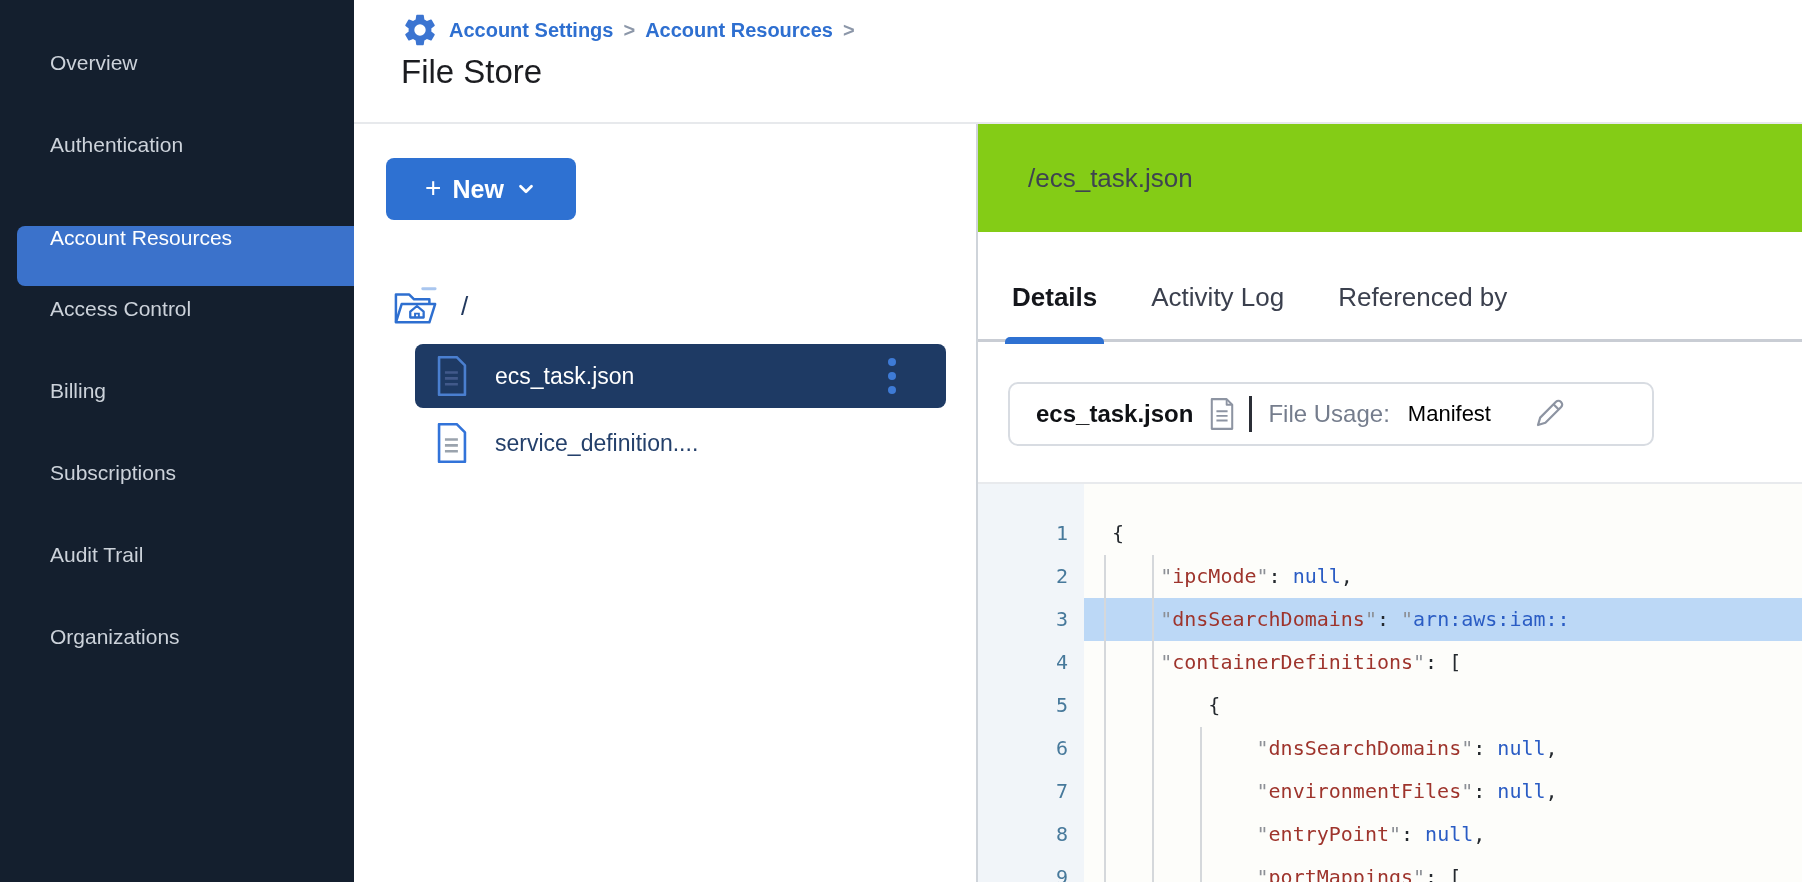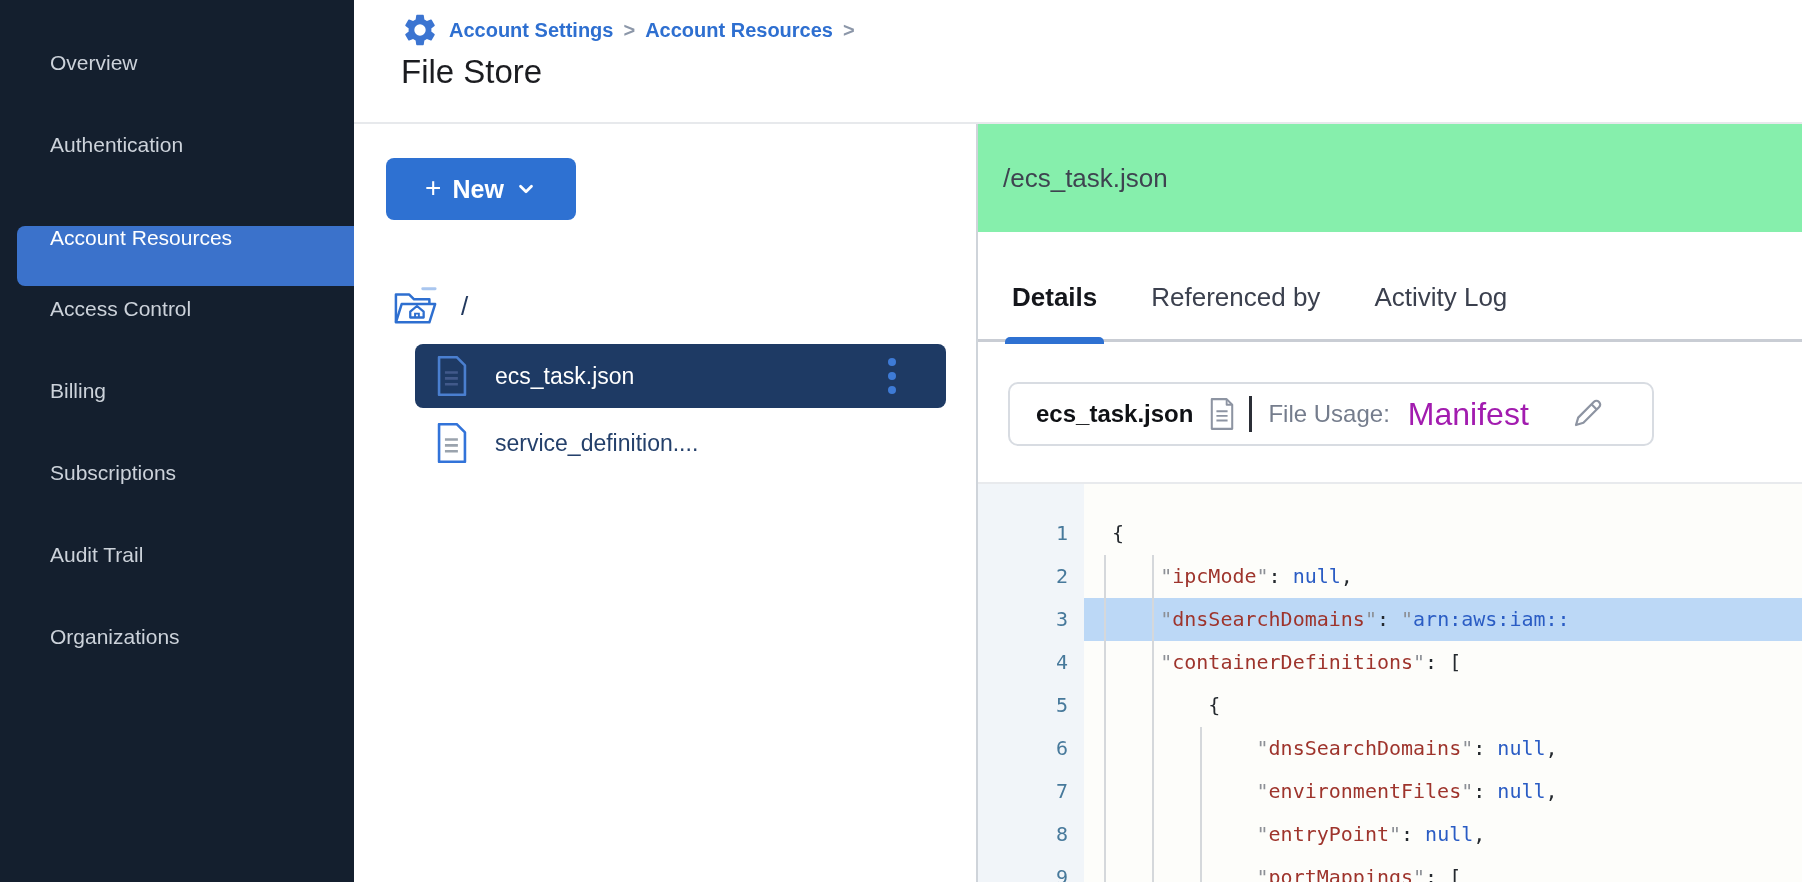--- a/index.html
+++ b/index.html
@@ -40,37 +40,37 @@
   .file-row{width:531px;height:64px;border-radius:8px;display:flex;align-items:center;padding-left:20px;
     gap:26px;position:relative;cursor:pointer;font-size:23px;color:#24406b;}
   .file-row.selected{background:var(--row-selected);color:#fff;}
   .file-row + .file-row{margin-top:6px;height:58px;}
   .dots-menu{position:absolute;right:46px;top:50%;transform:translateY(-50%);display:flex;flex-direction:column;
     gap:6px;cursor:pointer;padding:4px;}
   .dots-menu i{width:8px;height:8px;border-radius:50%;background:#3e7bd6;display:block;}
 
   
   .detail-panel{flex:1;display:flex;flex-direction:column;min-width:0;background:#fff;}
-  .path-bar{height:108px;flex:0 0 108px;background:#86efac;display:flex;align-items:center;
-    padding-left:25px;font-size:26px;color:#3e4350;}
+  .path-bar{height:108px;flex:0 0 108px;background:#84cc16;display:flex;align-items:center;
+    padding-left:50px;font-size:26px;color:#3e4350;}
   .tab-bar{height:110px;flex:0 0 110px;display:flex;align-items:center;gap:54px;
     padding:24px 34px 0;border-bottom:3px solid #c9cdd4;}
   .tab{font-size:26px;color:#3b404e;font-weight:500;position:relative;cursor:pointer;padding:14px 0;}
   .tab.active{color:#14161b;font-weight:700;}
   .tab.active::after{content:"";position:absolute;left:-7px;right:-7px;bottom:-17px;height:7px;
     background:var(--accent);border-radius:5px 5px 0 0;}
 
   .card-zone{height:140px;flex:0 0 140px;}
   .file-card{margin:40px 0 0 30px;width:646px;height:64px;border:2px solid #d8dce2;border-radius:10px;
     display:flex;align-items:center;padding:0 26px;background:#fff;}
   .file-card .fname{font-size:24px;font-weight:700;color:#0f1115;}
   .file-card .doc-icon{margin-left:16px;display:flex;}
   .file-card .vbar{width:3px;height:36px;background:#2b2e36;margin-left:14px;}
   .file-card .usage-label{margin-left:16px;font-size:24px;color:#757d8d;}
-  .file-card .usage-value{margin-left:18px;font-size:32px;color:#a21caf;}
+  .file-card .usage-value{margin-left:18px;font-size:22px;color:#000000;}
   .file-card .pencil{margin-left:40px;display:flex;cursor:pointer;}
 
   
   .code-viewer{flex:1;border-top:2px solid #e8eaed;background:#fdfdfa;position:relative;overflow:hidden;
     font-family:"DejaVu Sans Mono","Liberation Mono",monospace;font-size:20px;}
   .code-viewer::before{content:"";position:absolute;left:0;top:0;bottom:0;width:106px;background:#f1f5f9;}
   .code-rows{position:relative;padding-top:28px;}
   .crow{height:43px;display:flex;}
   .lnum{width:106px;flex:0 0 106px;text-align:right;padding-right:16px;color:var(--lnum);line-height:43px;}
   .ctext{flex:1;white-space:pre;line-height:43px;color:#24292e;padding-left:28px;}
@@ -179,22 +179,22 @@
           </div>
       </section>
 
       <section class="detail-panel">
         <div class="path-bar">
           <span>/ecs_task.json</span>
         </div>
 
         <div class="tab-bar">
             <div class="tab active">Details</div>
+            <div class="tab">Activity Log</div>
             <div class="tab">Referenced by</div>
-            <div class="tab">Activity Log</div>
           </div>
 
         <div class="card-zone">
           <div class="file-card">
             <span class="fname">ecs_task.json</span>
             <span class="doc-icon">
               <svg width="26" height="32" viewBox="0 0 28 34" fill="none">
                 <path d="M3 1 h16 l6 6 v26 H3 z" stroke="#8d94a2" stroke-width="2.2" stroke-linejoin="round"></path>
                 <path d="M19 1 v6 h6" stroke="#8d94a2" stroke-width="2" stroke-linejoin="round"></path>
                 <path d="M8 14 h12 M8 19 h12 M8 24 h12" stroke="#8d94a2" stroke-width="2"></path>

